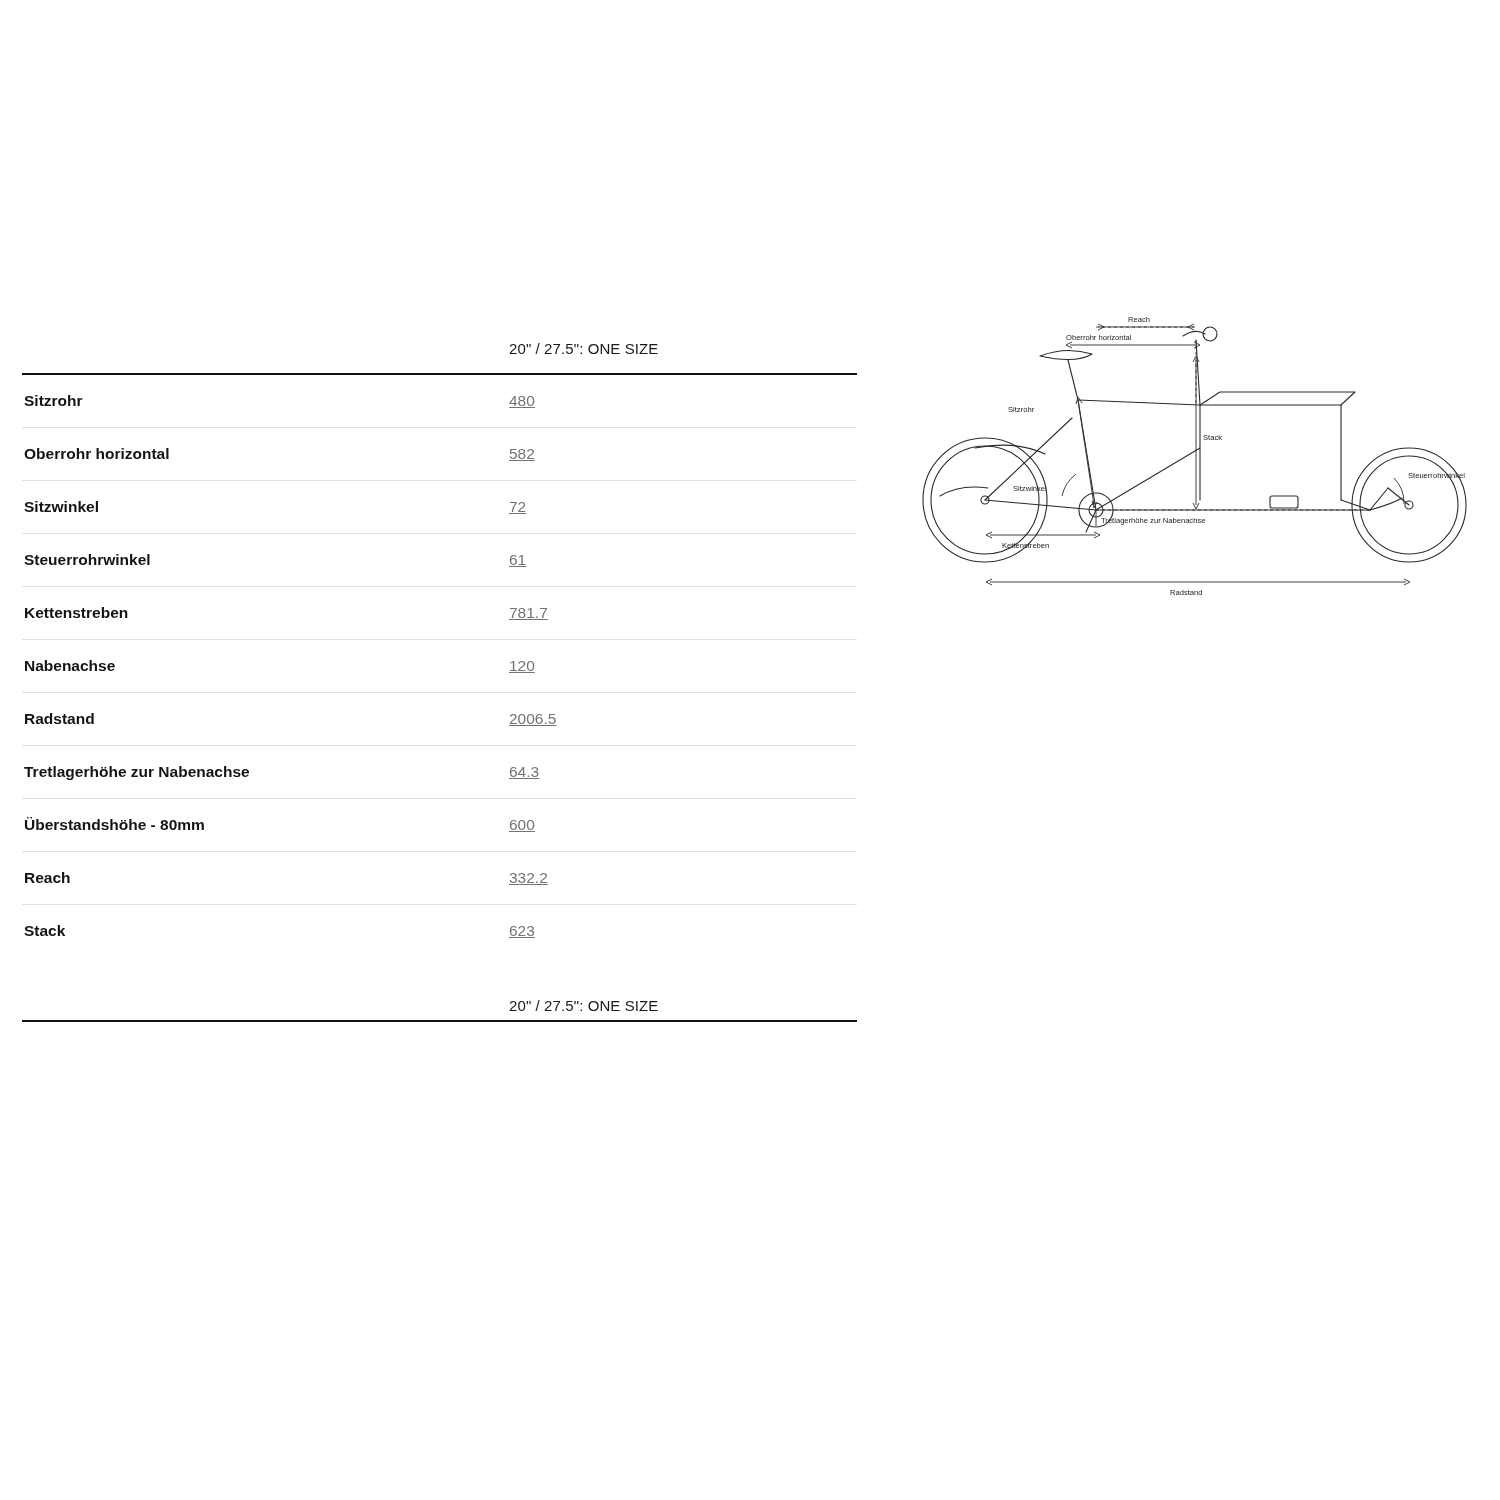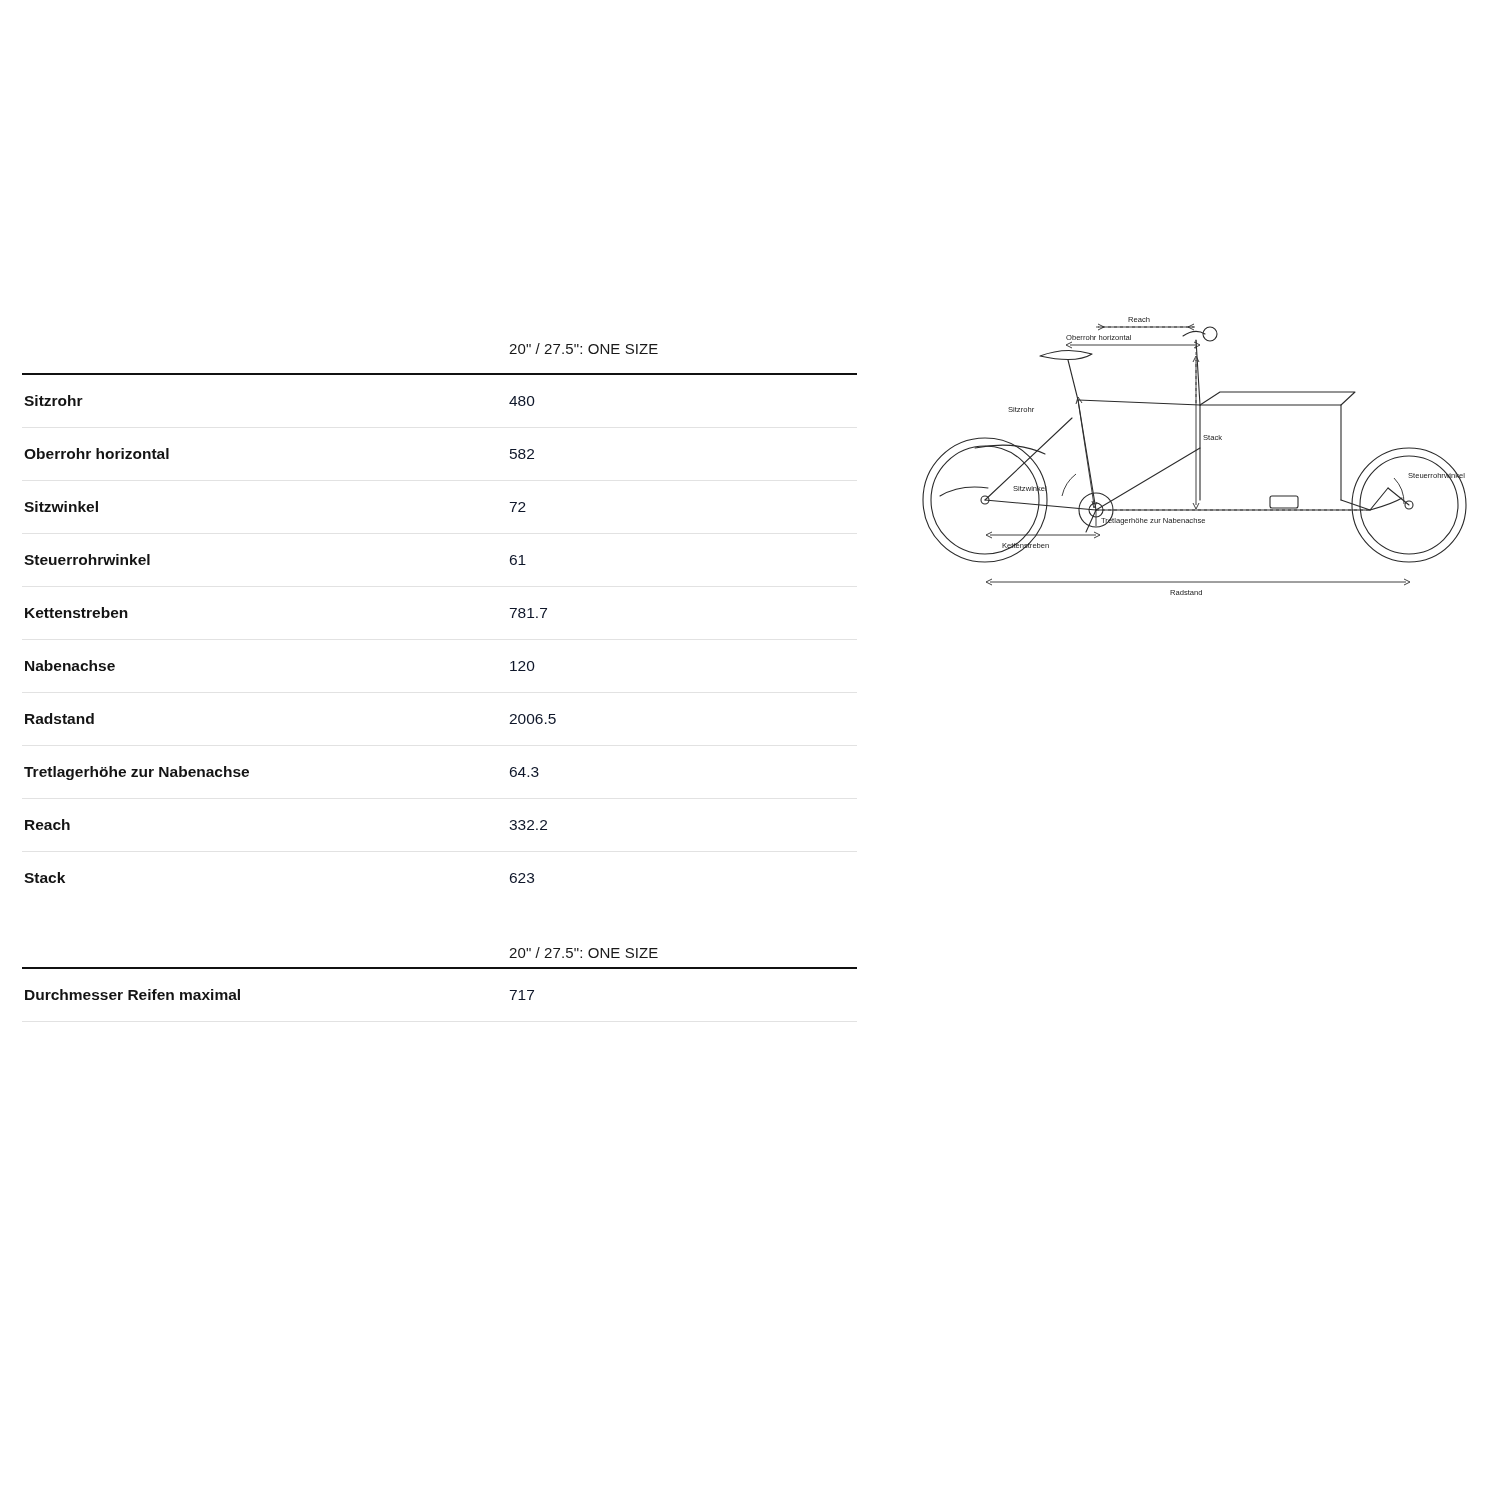--- a/index.html
+++ b/index.html
@@ -56,21 +56,22 @@
     border-bottom: 1px solid #e2e2e2;
     font-size: 15.5px;
   }
   .data-row .label {
     font-weight: bold;
     color: #141414;
     padding-left: 2px;
   }
   .data-row .value {
     font-weight: 400;
-    color: #0f172a;
+    color: #737373;
+    text-decoration: underline;
   }
   .data-row.last td { border-bottom: none; }
 
   
   .diagram {
     position: absolute;
     left: 900px;
     top: 300px;
     width: 590px;
     height: 320px;
@@ -124,41 +125,41 @@
       </tr>
       <tr class="data-row">
         <td class="label">Radstand</td>
         <td class="value">2006.5</td>
       </tr>
       <tr class="data-row">
         <td class="label">Tretlagerhöhe zur Nabenachse</td>
         <td class="value">64.3</td>
       </tr>
       <tr class="data-row">
+        <td class="label">Überstandshöhe - 80mm</td>
+        <td class="value">600</td>
+      </tr>
+      <tr class="data-row">
         <td class="label">Reach</td>
         <td class="value">332.2</td>
       </tr>
       <tr class="data-row last">
         <td class="label">Stack</td>
         <td class="value">623</td>
       </tr>
 
       <tr class="head-row with-top-space">
         <td></td>
         <td>20" / 27.5": ONE SIZE</td>
       </tr>
       <tr class="head-underline">
         <td></td>
           <td></td>
       </tr>
 
-      <tr class="data-row">
-        <td class="label">Durchmesser Reifen maximal</td>
-        <td class="value">717</td>
-      </tr>
     </tbody>
   </table>
 
   <div class="diagram">
     <svg width="590" height="320" viewBox="0 0 590 320" xmlns="http://www.w3.org/2000/svg">
       <g fill="none" stroke="#2b2b2b" stroke-width="1.1" stroke-linejoin="round" stroke-linecap="round">
 
         <circle cx="85" cy="200" r="62"></circle>
         <circle cx="85" cy="200" r="54"></circle>
         <circle cx="85" cy="200" r="4"></circle>

